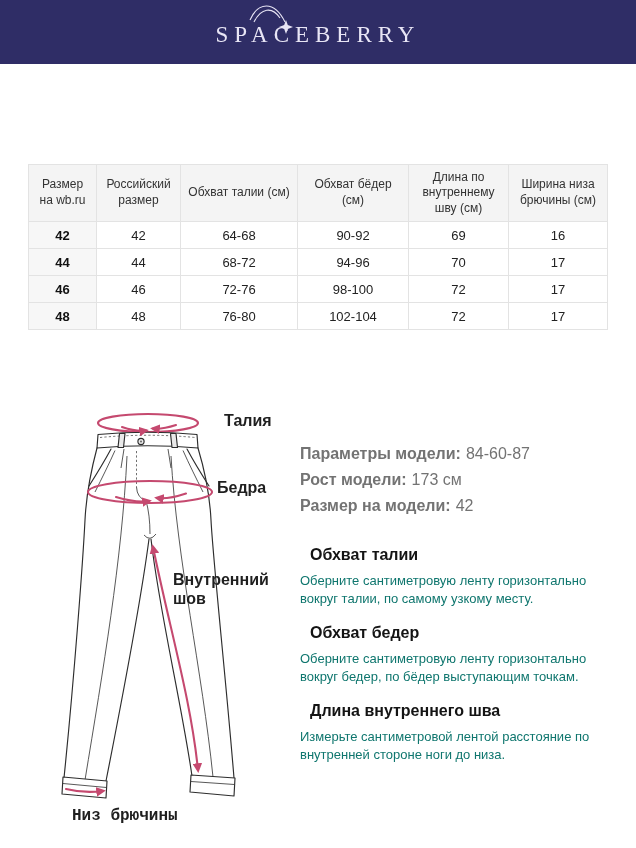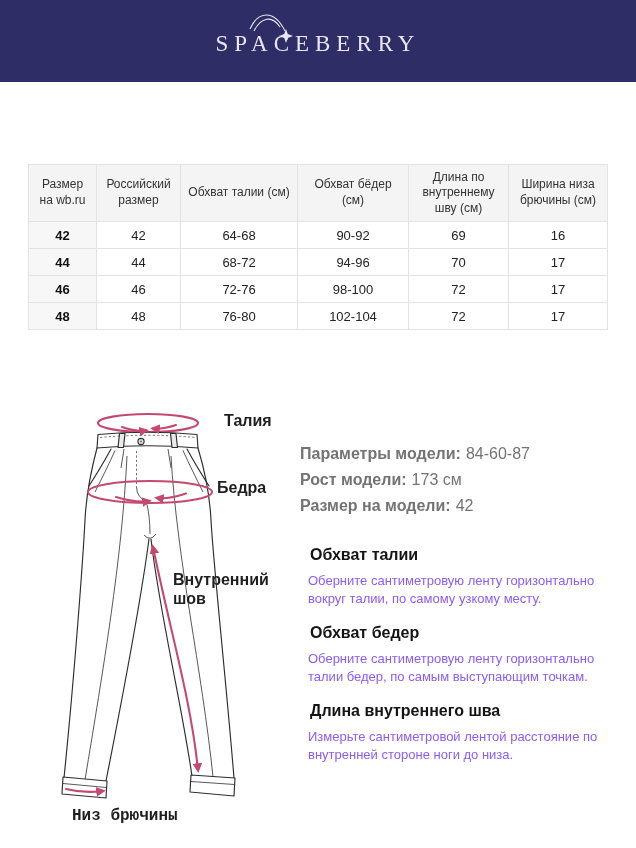--- a/index.html
+++ b/index.html
@@ -1,20 +1,20 @@
 <!DOCTYPE html>
 <html style="--navy: #2f2d66; --accent: #c5496f; --logo-color: #e8e5f5;"><head>
 <meta charset="utf-8">
 <style>
   html,body{margin:0;padding:0;background:#ffffff;}
   .page{position:relative;width:636px;height:848px;background:#fff;overflow:hidden;
         font-family:"Liberation Sans",sans-serif;color:#222;}
 
   
-  .brand-band{position:absolute;left:0;top:0;width:636px;height:82px;
+  .brand-band{position:absolute;left:0;top:0;width:636px;height:64px;
               background:var(--navy,#2f2d66);display:flex;align-items:center;justify-content:center;}
   .logo{position:relative;font-family:"Liberation Serif",serif;font-weight:400;
         font-size:23px;letter-spacing:6px;color:var(--logo-color,#e8e5f5);padding-top:6px;}
   .comet{position:absolute;left:30px;top:-18px;width:52px;height:38px;}
   .comet path{stroke:var(--logo-color,#e8e5f5);fill:none;stroke-width:1.1;}
   .comet .star{fill:var(--logo-color,#e8e5f5);stroke:none;}
 
   
   table.size{position:absolute;left:28px;top:164px;width:579px;border-collapse:collapse;
              table-layout:fixed;font-size:13px;color:#222;}
@@ -39,21 +39,21 @@
   #lbl-hips{left:217px;top:478px;}
   #lbl-inseam{left:173px;top:570px;width:112px;}
   #lbl-hem{left:72px;top:807px;font-family:Liberation Mono, monospace;}
 
   
   .model-info{position:absolute;left:300px;top:444px;font-size:16px;color:#737373;}
   .mi{height:26px;line-height:20px;}
   .mi-label{font-weight:700;margin-right:5px;}
   .instructions{position:absolute;left:300px;top:546px;width:324px;}
   .instr h3{margin:0 0 8px 10px;font-size:16px;font-weight:700;color:#141414;}
-  .instr p{margin:8px;font-size:13px;line-height:17.5px;color:#8b5cf6;}
+  .instr p{margin:0;font-size:13px;line-height:17.5px;color:#0f766e;}
   .instr + .instr{margin-top:17px;}
 </style>
 </head>
 <body>
 
 <div class="page">
 
   <div class="brand-band">
     <div class="logo">
       <svg class="comet" viewBox="0 0 52 38">
@@ -196,21 +196,21 @@
     </div>
   </div>
 
   <div class="instructions">
     <div class="instr">
       <h3>Обхват талии</h3>
       <p>Оберните сантиметровую ленту горизонтально вокруг талии, по самому узкому месту.</p>
     </div>
     <div class="instr">
       <h3>Обхват бедер</h3>
-      <p>Оберните сантиметровую ленту горизонтально талии бедер, по самым выступающим точкам.</p>
+      <p>Оберните сантиметровую ленту горизонтально вокруг бедер, по бёдер выступающим точкам.</p>
     </div>
     <div class="instr">
       <h3>Длина внутреннего шва</h3>
       <p>Измерьте сантиметровой лентой расстояние по внутренней стороне ноги до низа.</p>
     </div>
   </div>
 
 </div>
 
 </body></html>

